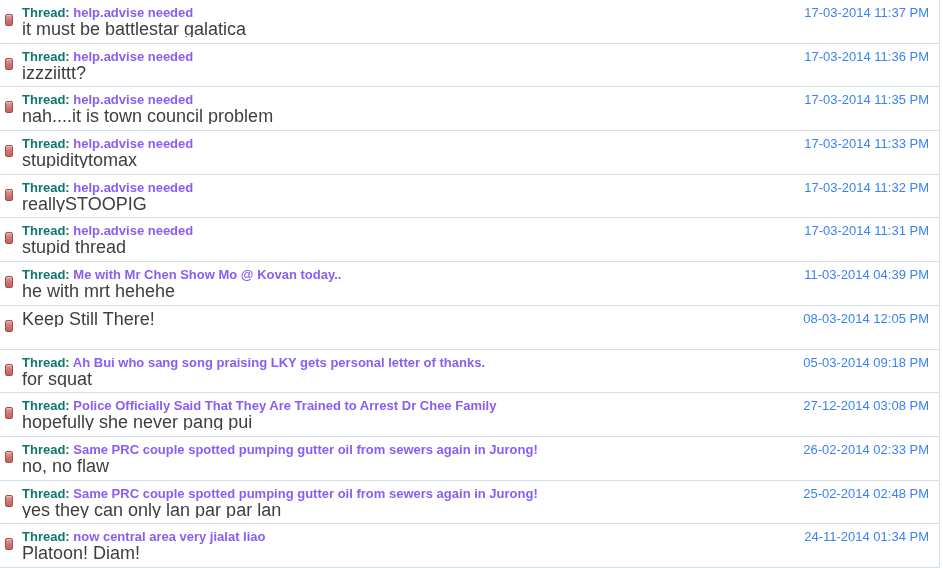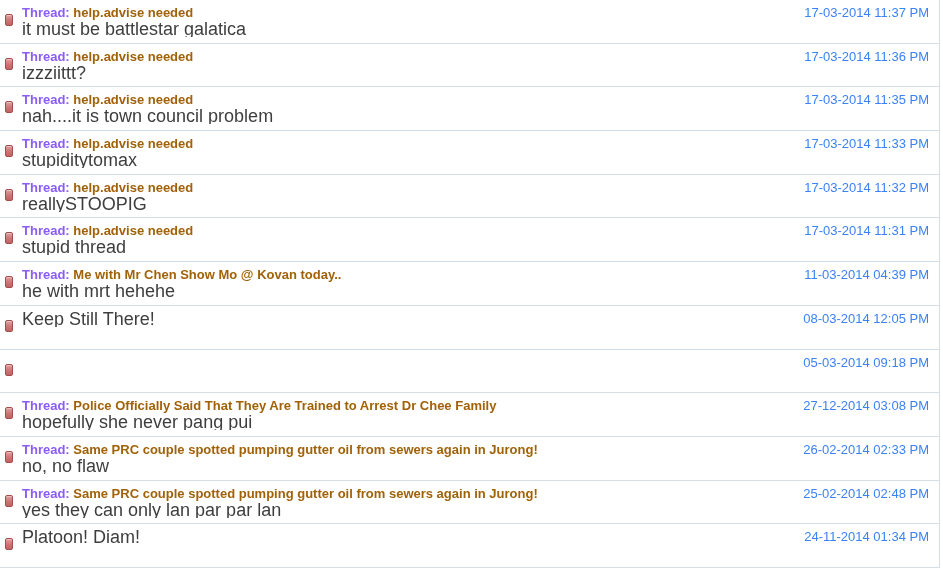--- a/index.html
+++ b/index.html
@@ -38,24 +38,24 @@
     right: 180px;
     overflow: hidden;
     white-space: nowrap;
   }
   .title-line {
     line-height: 16px;
     font-size: 13px;
     font-weight: bold;
   }
   .thread-label {
+    color: #0f766e;
+  }
+  .thread-title {
     color: #8b5cf6;
-  }
-  .thread-title {
-    color: #a16207;
     text-decoration: none;
   }
   .thread-excerpt {
     line-height: 16px;
     font-size: 18px;
     color: #3e3e3e;
   }
   .thread-timestamp {
     position: absolute;
     top: 5px;
@@ -158,20 +158,27 @@
   <div class="thread-row">
     <span class="post-icon"></span>
     <div class="thread-main">
       <div class="thread-excerpt">Keep Still There!</div>
     </div>
     <div class="thread-timestamp">08-03-2014 12:05 PM</div>
   </div>
 
   <div class="thread-row">
     <span class="post-icon"></span>
+    <div class="thread-main">
+      <div class="title-line">
+        <span class="thread-label">Thread: </span>
+        <a class="thread-title" href="#">Ah Bui who sang song praising LKY gets personal letter of thanks.</a>
+      </div>
+      <div class="thread-excerpt">for squat</div>
+    </div>
     <div class="thread-timestamp">05-03-2014 09:18 PM</div>
   </div>
 
   <div class="thread-row">
     <span class="post-icon"></span>
     <div class="thread-main">
       <div class="title-line">
         <span class="thread-label">Thread: </span>
         <a class="thread-title" href="#">Police Officially Said That They Are Trained to Arrest Dr Chee Family</a>
       </div>
@@ -200,17 +207,21 @@
         <a class="thread-title" href="#">Same PRC couple spotted pumping gutter oil from sewers again in Jurong!</a>
       </div>
       <div class="thread-excerpt">yes they can only lan par par lan</div>
     </div>
     <div class="thread-timestamp">25-02-2014 02:48 PM</div>
   </div>
 
   <div class="thread-row">
     <span class="post-icon"></span>
     <div class="thread-main">
+      <div class="title-line">
+        <span class="thread-label">Thread: </span>
+        <a class="thread-title" href="#">now central area very jialat liao</a>
+      </div>
       <div class="thread-excerpt">Platoon! Diam!</div>
     </div>
     <div class="thread-timestamp">24-11-2014 01:34 PM</div>
   </div>
 </div>
 
 </body></html>

